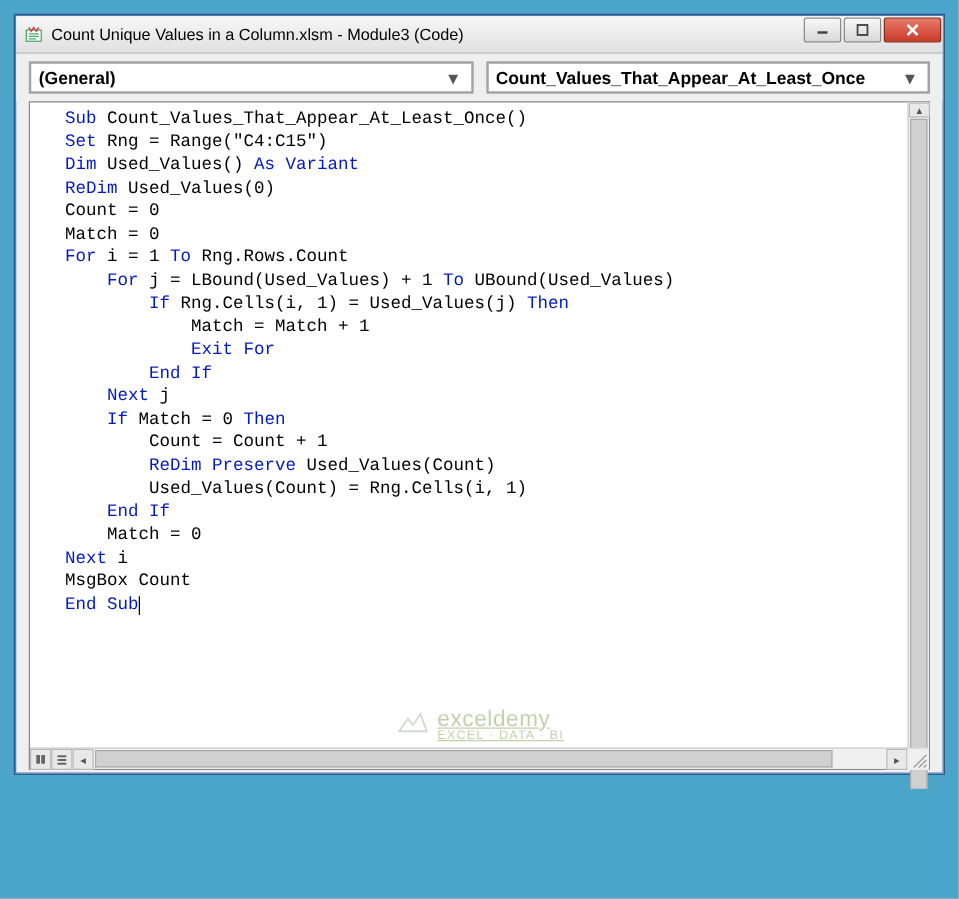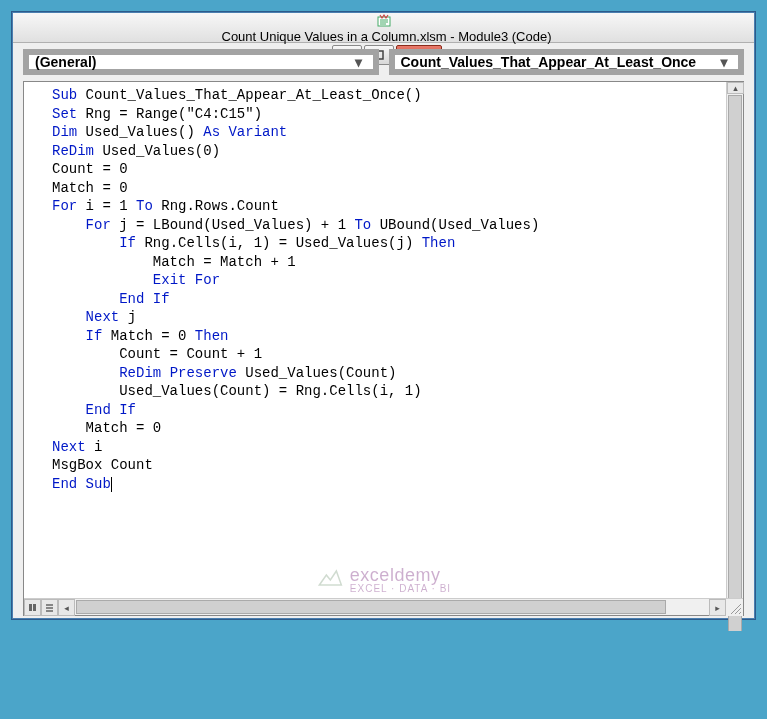--- a/index.html
+++ b/index.html
@@ -16,21 +16,20 @@
     border: 1px solid #4a7fb0;
     box-shadow: 0 0 0 1px #2c5a8a;
   }
   .titlebar {
     height: 30px;
     background: linear-gradient(#f7f7f7, #e0e0e0);
     border-bottom: 1px solid #b0b0b0;
     display: flex;
     align-items: center;
     padding: 0 0 0 6px;
-    flex-direction: column;
   }
   .titlebar-icon {
     width: 16px; height: 16px;
     margin-right: 6px;
     display: flex; align-items: center; justify-content: center;
   }
   .titlebar-title {
     flex: 1;
     font-size: 13px;
     color: #000;
@@ -55,21 +54,21 @@
   .dropdown-row {
     display: flex;
     padding: 6px 10px;
     gap: 10px;
     background: #efefef;
   }
   .dropdown {
     flex: 1;
     height: 26px;
     background: #fff;
-    border: 6px solid #a3a3a3;
+    border: 2px solid #a3a3a3;
     display: flex;
     align-items: center;
     padding: 0 6px;
     font-size: 14px;
     font-weight: bold;
     position: relative;
   }
   .dropdown .dd-text { flex:1; overflow:hidden; white-space:nowrap; text-overflow: clip;}
   .dropdown .dd-arrow {
     width: 16px; text-align:center;
@@ -156,22 +155,23 @@
     background:#efefef;
   }
   .watermark {
     position:absolute;
     bottom:20px; left:50%;
     transform:translateX(-50%);
     display:flex;align-items:center;
     gap:6px;
     opacity:0.35;
     font-family: Arial,sans-serif;
-    color:#701a75;
+    color:#4d7c0f;
     pointer-events:none;
+    text-decoration:underline;
   }
   .watermark .logo {
     font-size:22px;
   }
   .watermark .txt { line-height:1; }
   .watermark .txt .big { font-size:18px; letter-spacing:0.5px;}
   .watermark .txt .small { font-size:10px; letter-spacing:1px;}
 </style>
 </head>
 <body>

